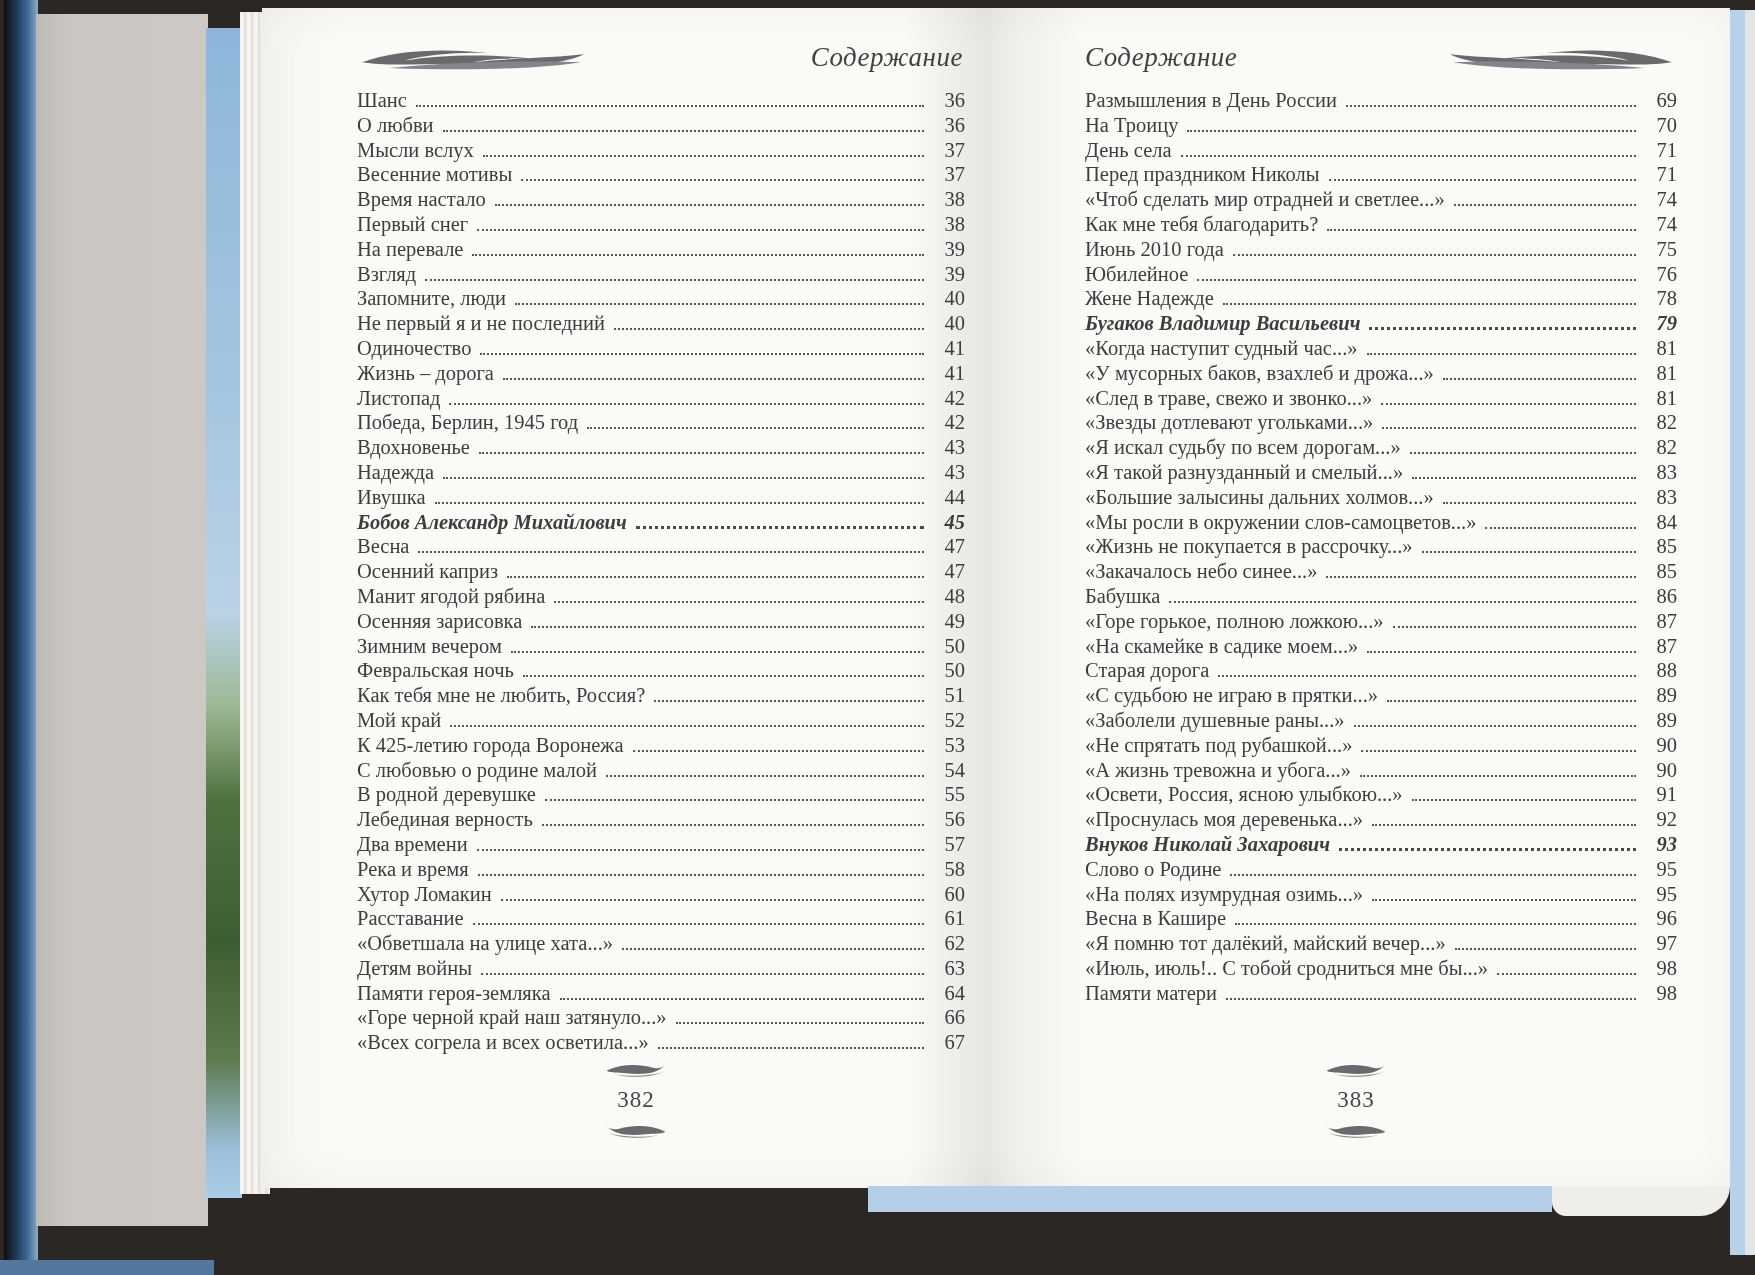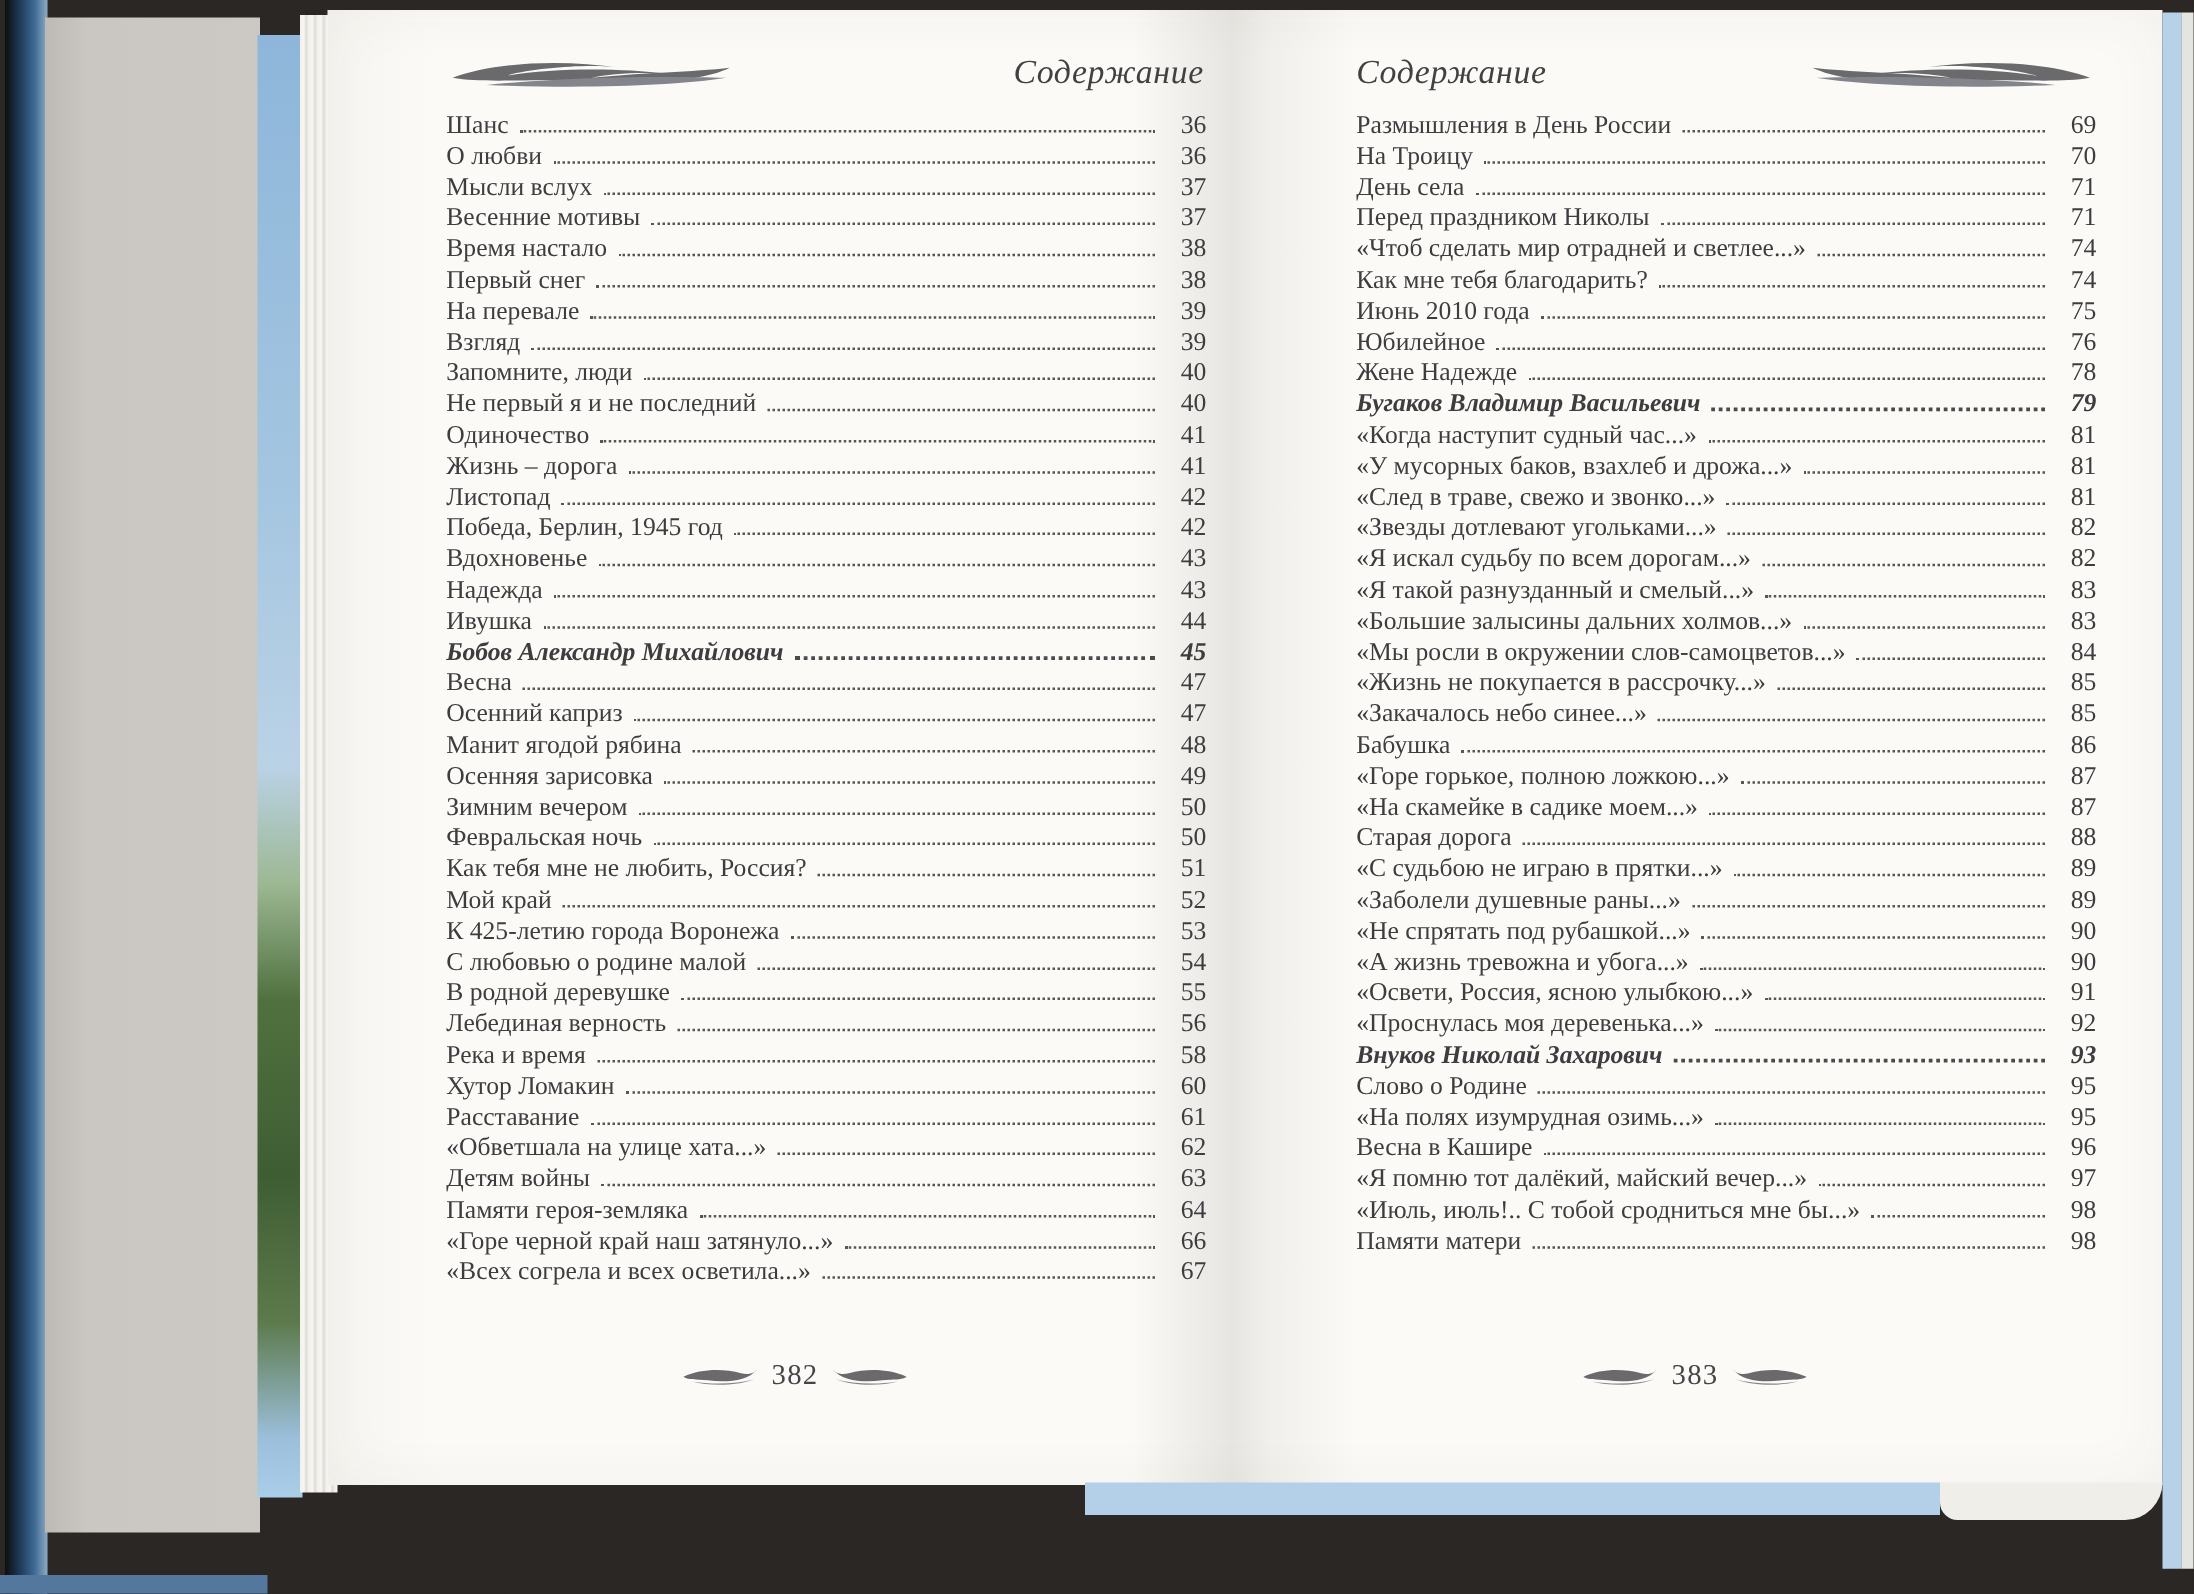--- a/index.html
+++ b/index.html
@@ -47,21 +47,21 @@
   .ornament-right{right:2px;transform:scaleX(-1);}
 
   .toc-list{margin-top:12px;}
   .toc-row{display:flex;align-items:baseline;height:24.8px;font-size:20.5px;line-height:24.8px;white-space:nowrap;}
   .toc-row.bold{font-weight:700;font-style:italic;}
   .toc-title{flex:0 0 auto;}
   .toc-dots{flex:1 1 auto;border-bottom:2px dotted #55555a;margin:0 7px 5px 9px;min-width:12px;}
   .toc-row.bold .toc-dots{border-bottom:3px dotted #4a4a4e;margin-bottom:4px;}
   .toc-page{flex:0 0 auto;min-width:34px;text-align:right;}
 
-  .page-footer{position:absolute;top:1083px;height:34px;display:flex;align-items:center;justify-content:center;gap:10px;color:#46464a;}
+  .page-footer{position:absolute;top:1083px;height:34px;display:flex;align-items:center;justify-content:center;gap:10px;color:#46464a;flex-direction:column;}
   .footer-left{left:332px;width:608px;}
   .footer-right{left:1060px;width:592px;text-align:center;}
   .page-footer .num{font-size:23px;letter-spacing:1px;}
   .flourish{width:62px;height:15px;}
   .flourish svg{width:100%;height:100%;}
   .flourish.mirror{transform:scaleX(-1);}
 </style>
 </head>
 <body>
 
@@ -230,20 +230,25 @@
       </div>
       <div class="toc-row">
         <span class="toc-title">В родной деревушке</span>
         <span class="toc-dots"></span>
         <span class="toc-page">55</span>
       </div>
       <div class="toc-row">
         <span class="toc-title">Лебединая верность</span>
         <span class="toc-dots"></span>
         <span class="toc-page">56</span>
+      </div>
+      <div class="toc-row">
+        <span class="toc-title">Два времени</span>
+        <span class="toc-dots"></span>
+        <span class="toc-page">57</span>
       </div>
       <div class="toc-row">
         <span class="toc-title">Река и время</span>
         <span class="toc-dots"></span>
         <span class="toc-page">58</span>
       </div>
       <div class="toc-row">
         <span class="toc-title">Хутор Ломакин</span>
         <span class="toc-dots"></span>
         <span class="toc-page">60</span>

